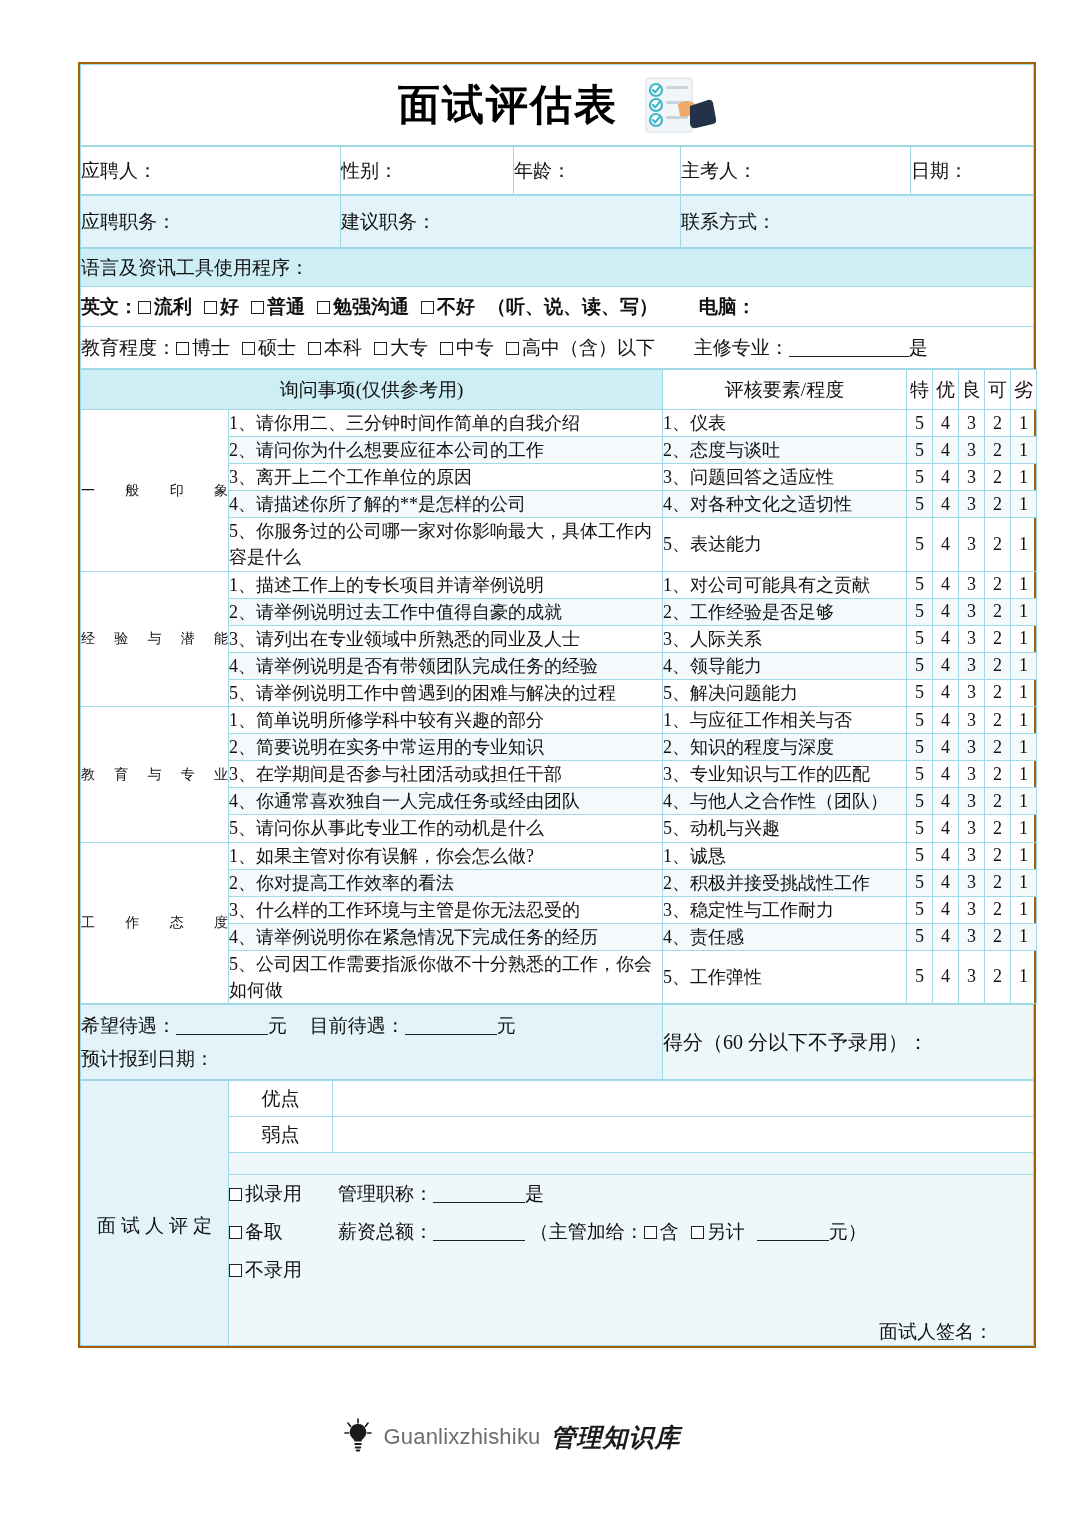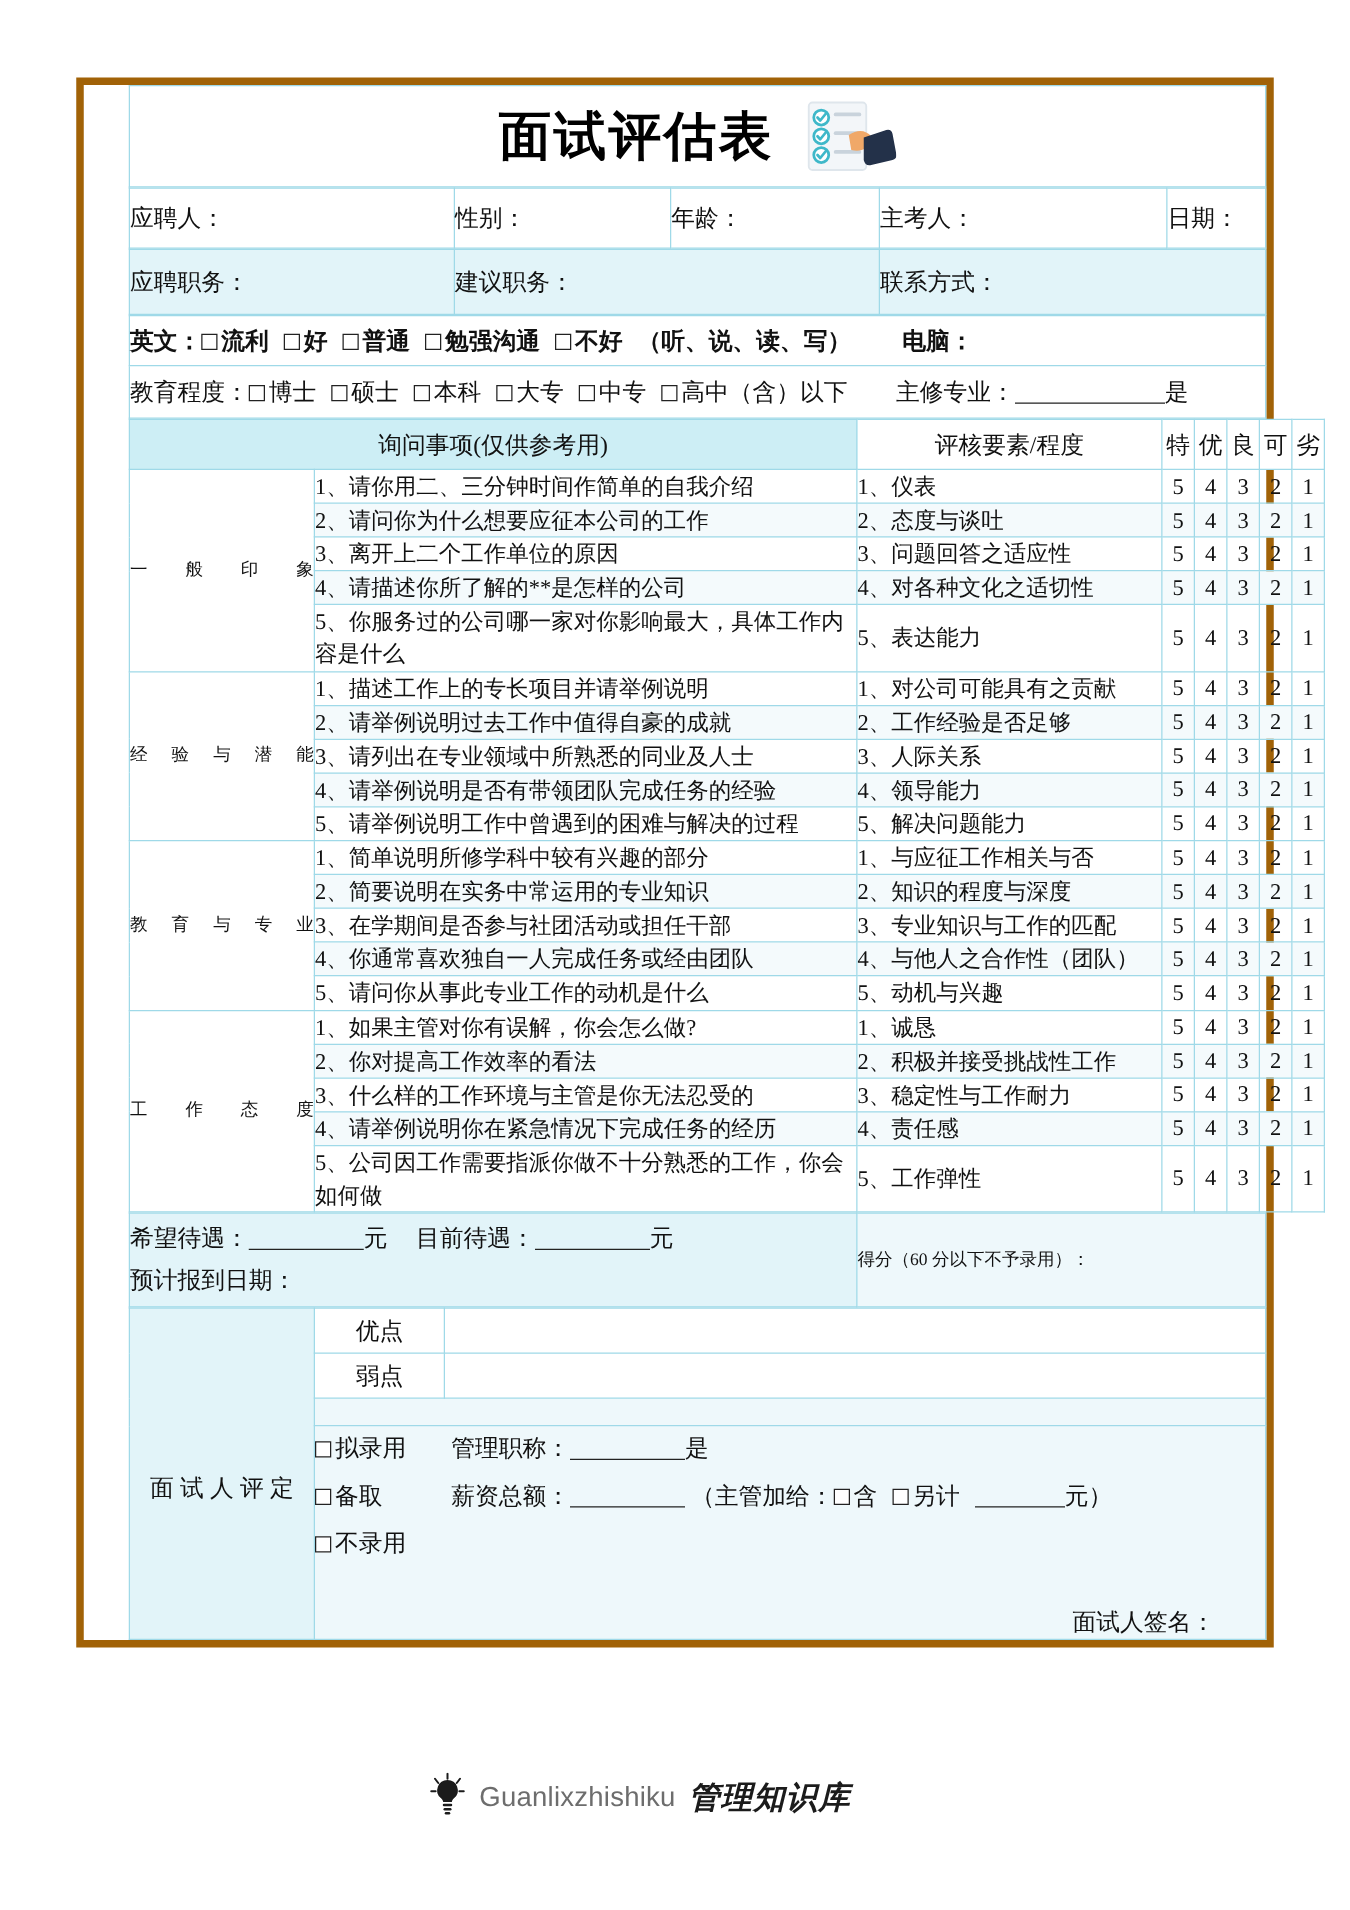--- a/index.html
+++ b/index.html
@@ -10,25 +10,24 @@
     background: #ffffff;
     font-family: "Liberation Serif", "DejaVu Serif", serif;
     color: #111;
     overflow: hidden;
   }
 
   .page { position: relative; width: 1080px; height: 1528px; }
 
   .form-frame {
     position: absolute;
-    left: 61px; top: 62px;
+    left: 78px; top: 62px;
     width: 958px;
-    border: 6px solid #a16207;
+    border: 2px solid #a16207;
     background: #fff;
-    padding-left: 36px;
   }
 
   
   table.grid { width: 100%; border-collapse: collapse; table-layout: fixed; }
   table.grid td, table.grid th { border: 1px solid #9fd9e8; padding: 0; vertical-align: middle; }
 
   .cyan   { background: #cdeef5; }
   .cyan-l { background: #e2f4f9; }
   .cyan-xl{ background: #eef8fb; }
   .white  { background: #ffffff; }
@@ -78,21 +77,21 @@
     text-align: justify;
     text-align-last: justify;
     background: #fff;
   }
   td.q  { font-size: 18px; padding: 5px 8px 5px 10px; line-height: 1.45; }
   td.f  { font-size: 18px; padding: 5px 6px 5px 8px; line-height: 1.45; white-space: nowrap; }
   td.sc { font-size: 18px; text-align: center; width: 26px; }
 
   
   .pay-left { font-size: 19px; padding: 10px 0 10px 14px; line-height: 1.75; vertical-align: top; }
-  .pay-right { font-size: 14px; padding: 10px 0 10px 14px; vertical-align: top; }
+  .pay-right { font-size: 20px; padding: 10px 0 10px 14px; vertical-align: top; }
   .pw-label { font-size: 19px; text-align: center; }
   .eval-cat {
     font-size: 19px; padding: 0 16px; line-height: 1.9;
     text-align: justify; text-align-last: justify; vertical-align: top;
     padding-top: 26px;
   }
   .eval-body { font-size: 19px; padding: 22px 16px 14px 22px; vertical-align: top; }
   .eval-cols { display: flex; gap: 36px; }
   .eval-c1 div, .eval-c2 div { line-height: 2.0; white-space: nowrap; }
   .sign { text-align: right; padding-right: 40px; margin-top: 30px; font-size: 19px; }
@@ -158,20 +157,23 @@
           <tr class="band">
         <td class="cyan-l" style="width:260px">应聘职务：</td>
         <td class="cyan-l" style="width:340px">建议职务：</td>
         <td class="cyan-l">联系方式：</td>
       </tr>
     </tbody>
       </table>
 
     <table class="grid">
       <tbody>
+          <tr class="lang-title">
+        <td class="cyan">语言及资讯工具使用程序：</td>
+      </tr>
       <tr class="lang-row">
         <td class="white">
           <span>英文：</span><span class="opt"><span class="cb"></span><span>流利</span></span><span class="opt"><span class="cb"></span><span>好</span></span><span class="opt"><span class="cb"></span><span>普通</span></span><span class="opt"><span class="cb"></span><span>勉强沟通</span></span><span class="opt"><span class="cb"></span><span>不好</span></span><span>（听、说、读、写）</span>
           <span style="display:inline-block;width:36px"></span><span>电脑：</span>
         </td>
       </tr>
       <tr class="edu-row">
         <td class="white">
           <span>教育程度：</span><span class="opt"><span class="cb"></span><span>博士</span></span><span class="opt"><span class="cb"></span><span>硕士</span></span><span class="opt"><span class="cb"></span><span>本科</span></span><span class="opt"><span class="cb"></span><span>大专</span></span><span class="opt"><span class="cb"></span><span>中专</span></span><span class="opt"><span class="cb"></span><span>高中（含）以下</span></span>
           <span style="display:inline-block;width:22px"></span><span>主修专业：</span><span class="blank"></span><span>是</span>

